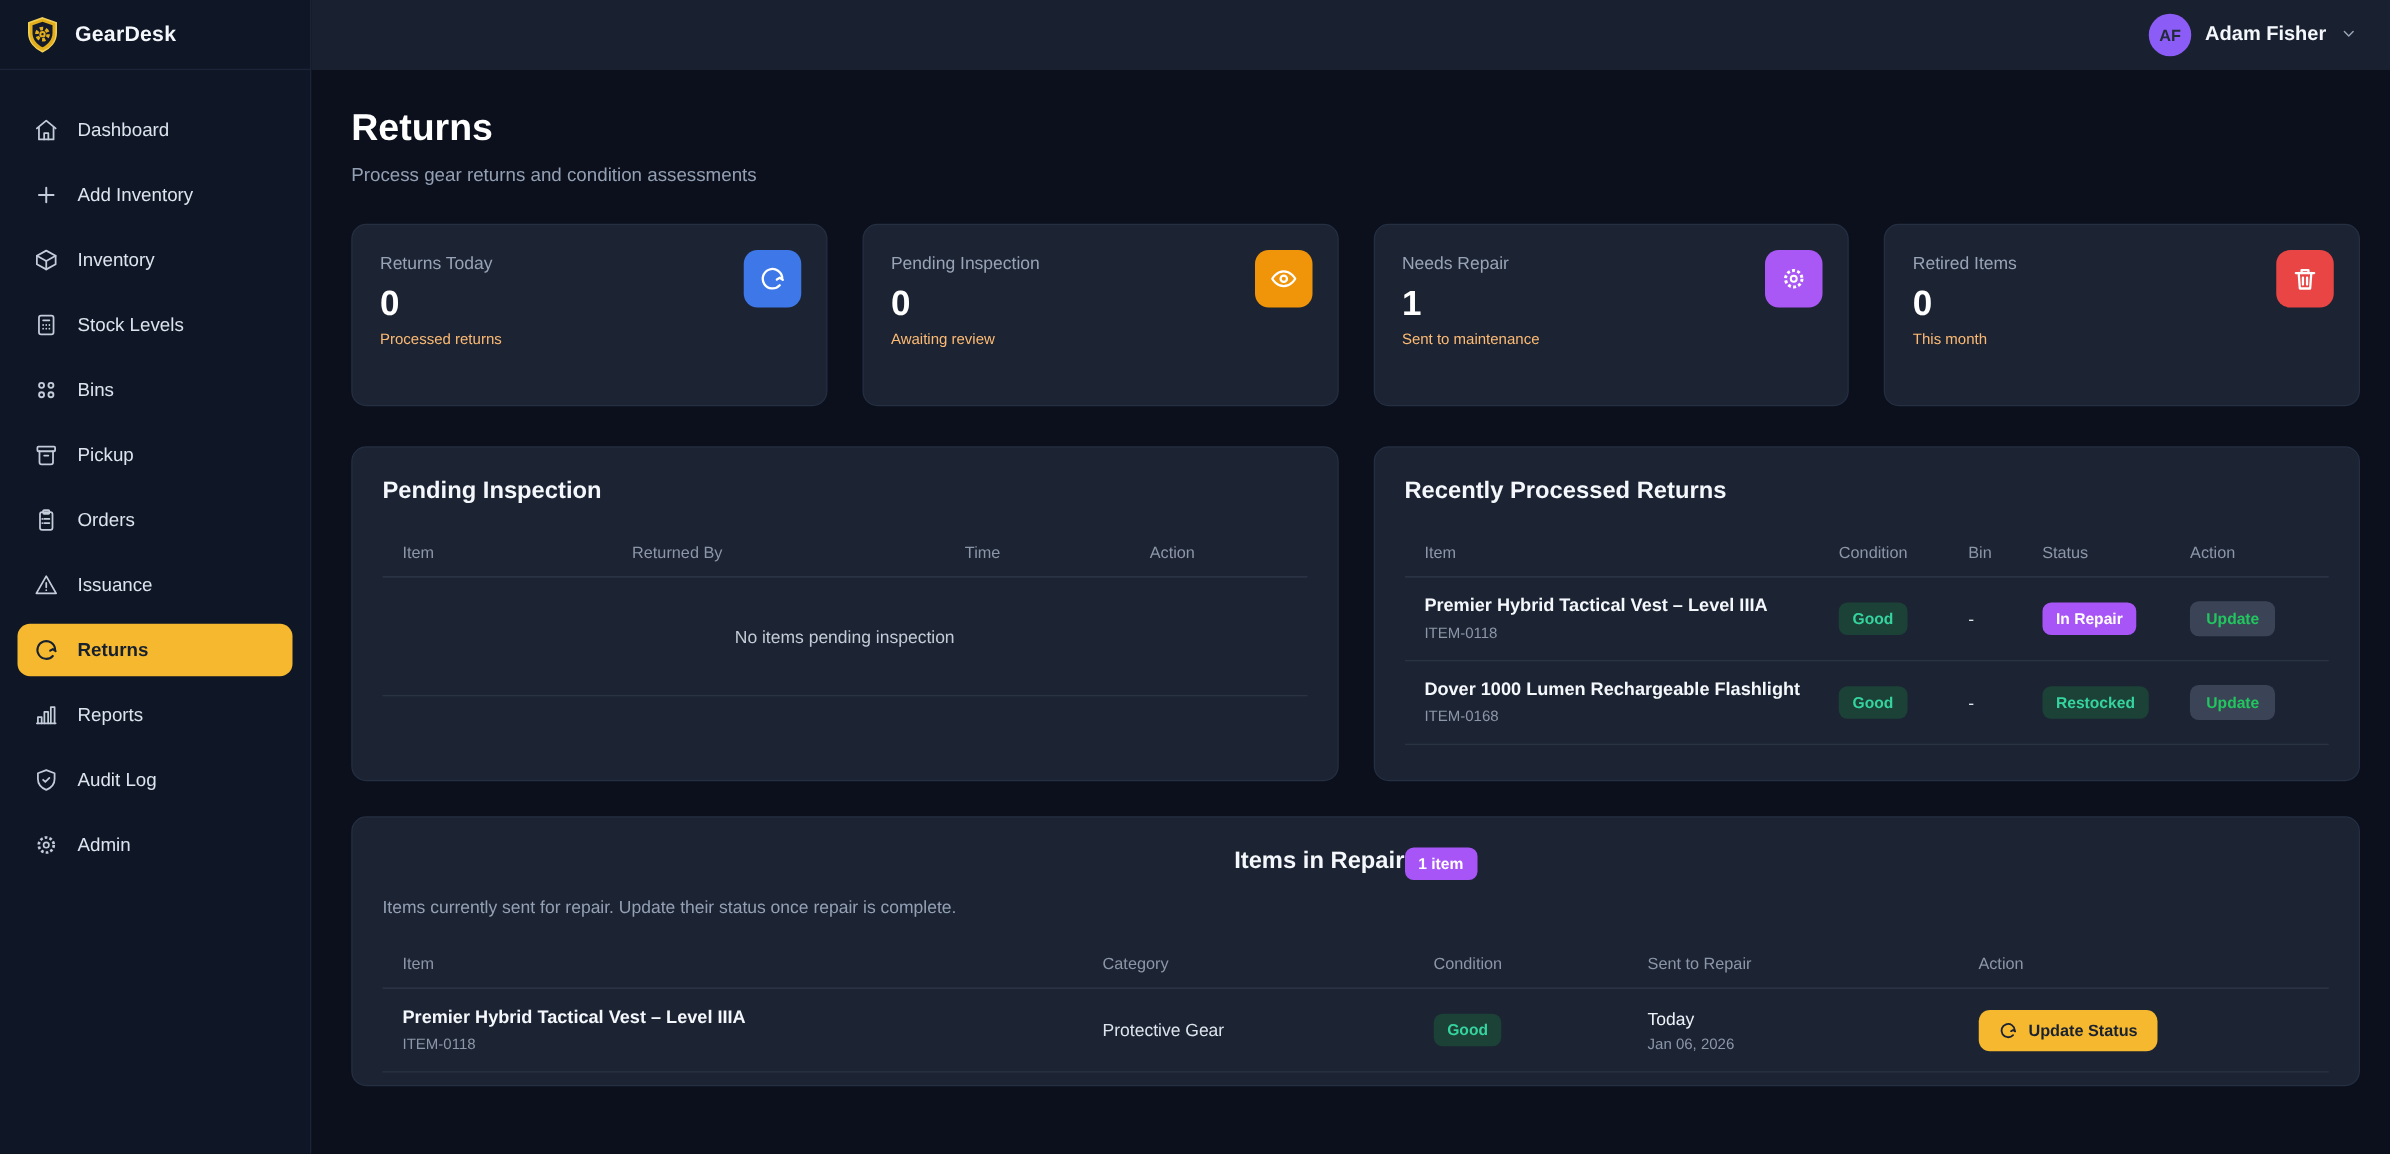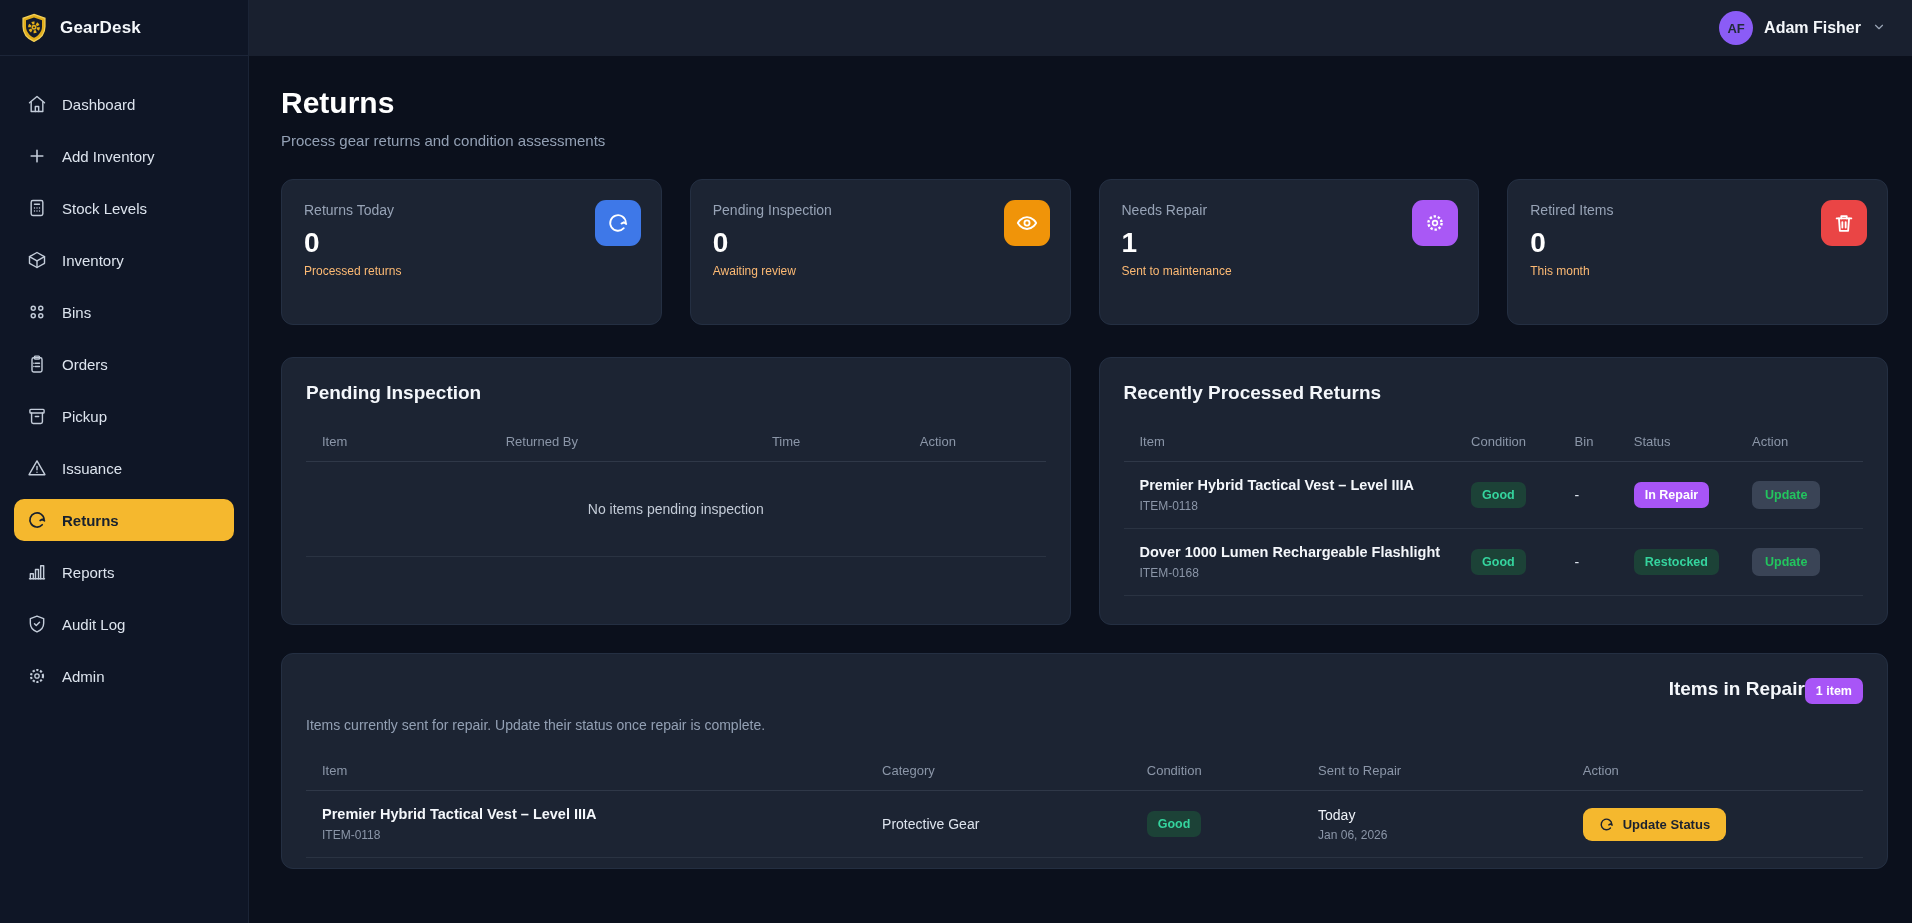--- a/index.html
+++ b/index.html
@@ -105,21 +105,21 @@
     font-size:12.5px; font-weight:600; padding:7px 13px;
     border-radius:7px; border:none; cursor:pointer;
     font-family:"Liberation Sans", sans-serif;
   }
 
   
   .repair-section {
     background:#1c2433; border:1px solid #242f42; border-radius:12px;
     padding:24px 24px 10px 24px; margin-top:28px; position:relative;
   }
-  .repair-head { display:flex; align-items:flex-start; justify-content:flex-end; }
+  .repair-head { display:flex; align-items:flex-start; justify-content:center; }
   .repair-subtitle { font-size:14px; color:#93a0b4; margin-top:13px; }
   .count-badge {
     background:#a855f7; color:#ffffff; font-size:12.5px; font-weight:700;
     padding:6px 11px; border-radius:7px;
   }
   .btn-update-status {
     display:inline-flex; align-items:center; gap:9px;
     background:#f5b82e; color:#1a2130; border:none; cursor:pointer;
     font-size:13px; font-weight:700; padding:9px 16px; border-radius:9px;
     font-family:"Liberation Sans", sans-serif;
@@ -161,68 +161,68 @@
       <div class="nav-item">
         <span style="display:flex;">
             <svg width="20" height="20" viewBox="0 0 24 24" fill="none" stroke-width="1.9" stroke-linecap="round">
               <path d="M12 5v14M5 12h14"></path>
             </svg>
           </span>
         <span>Add Inventory</span>
       </div>
       <div class="nav-item">
         <span style="display:flex;">
+            <svg width="20" height="20" viewBox="0 0 24 24" fill="none" stroke-width="1.7" stroke-linecap="round" stroke-linejoin="round">
+              <path d="M21 8l-9-5-9 5v8l9 5 9-5z"></path>
+              <path d="M3 8l9 5 9-5"></path>
+              <path d="M12 13v8"></path>
+            </svg>
+          </span>
+        <span>Inventory</span>
+      </div>
+      <div class="nav-item">
+        <span style="display:flex;">
             <svg width="20" height="20" viewBox="0 0 24 24" fill="none" stroke-width="1.7" stroke-linecap="round">
               <rect x="5" y="3" width="14" height="18" rx="2"></rect>
               <path d="M9 7.5h6"></path>
               <path d="M9 12h.01M12 12h.01M15 12h.01M9 15.5h.01M12 15.5h.01M15 15.5h.01"></path>
             </svg>
           </span>
         <span>Stock Levels</span>
-      </div>
-      <div class="nav-item">
-        <span style="display:flex;">
-            <svg width="20" height="20" viewBox="0 0 24 24" fill="none" stroke-width="1.7" stroke-linecap="round" stroke-linejoin="round">
-              <path d="M21 8l-9-5-9 5v8l9 5 9-5z"></path>
-              <path d="M3 8l9 5 9-5"></path>
-              <path d="M12 13v8"></path>
-            </svg>
-          </span>
-        <span>Inventory</span>
       </div>
       <div class="nav-item">
         <span style="display:flex;">
             <svg width="20" height="20" viewBox="0 0 24 24" fill="none" stroke-width="1.8">
               <circle cx="7.5" cy="7.5" r="2.4"></circle>
               <circle cx="16.5" cy="7.5" r="2.4"></circle>
               <circle cx="7.5" cy="16.5" r="2.4"></circle>
               <circle cx="16.5" cy="16.5" r="2.4"></circle>
             </svg>
           </span>
         <span>Bins</span>
       </div>
       <div class="nav-item">
         <span style="display:flex;">
             <svg width="20" height="20" viewBox="0 0 24 24" fill="none" stroke-width="1.7" stroke-linecap="round" stroke-linejoin="round">
+              <rect x="3.5" y="4" width="17" height="4.4" rx="1"></rect>
+              <path d="M5.5 8.4V19a2 2 0 0 0 2 2h9a2 2 0 0 0 2-2V8.4"></path>
+              <path d="M10 12.5h4"></path>
+            </svg>
+          </span>
+        <span>Pickup</span>
+      </div>
+      <div class="nav-item">
+        <span style="display:flex;">
+            <svg width="20" height="20" viewBox="0 0 24 24" fill="none" stroke-width="1.7" stroke-linecap="round" stroke-linejoin="round">
               <rect x="6" y="4.5" width="12" height="17" rx="2"></rect>
               <rect x="9" y="2.5" width="6" height="3.6" rx="1"></rect>
               <path d="M10 11h5M10 15h5M8.2 11h.01M8.2 15h.01"></path>
             </svg>
           </span>
         <span>Orders</span>
-      </div>
-      <div class="nav-item">
-        <span style="display:flex;">
-            <svg width="20" height="20" viewBox="0 0 24 24" fill="none" stroke-width="1.7" stroke-linecap="round" stroke-linejoin="round">
-              <rect x="3.5" y="4" width="17" height="4.4" rx="1"></rect>
-              <path d="M5.5 8.4V19a2 2 0 0 0 2 2h9a2 2 0 0 0 2-2V8.4"></path>
-              <path d="M10 12.5h4"></path>
-            </svg>
-          </span>
-        <span>Pickup</span>
       </div>
       <div class="nav-item">
         <span style="display:flex;">
             <svg width="20" height="20" viewBox="0 0 24 24" fill="none" stroke-width="1.7" stroke-linecap="round" stroke-linejoin="round">
               <path d="M12 3.5 21.5 20h-19z"></path>
               <path d="M12 10v4.2M12 17h.01"></path>
             </svg>
           </span>
         <span>Issuance</span>
       </div>

